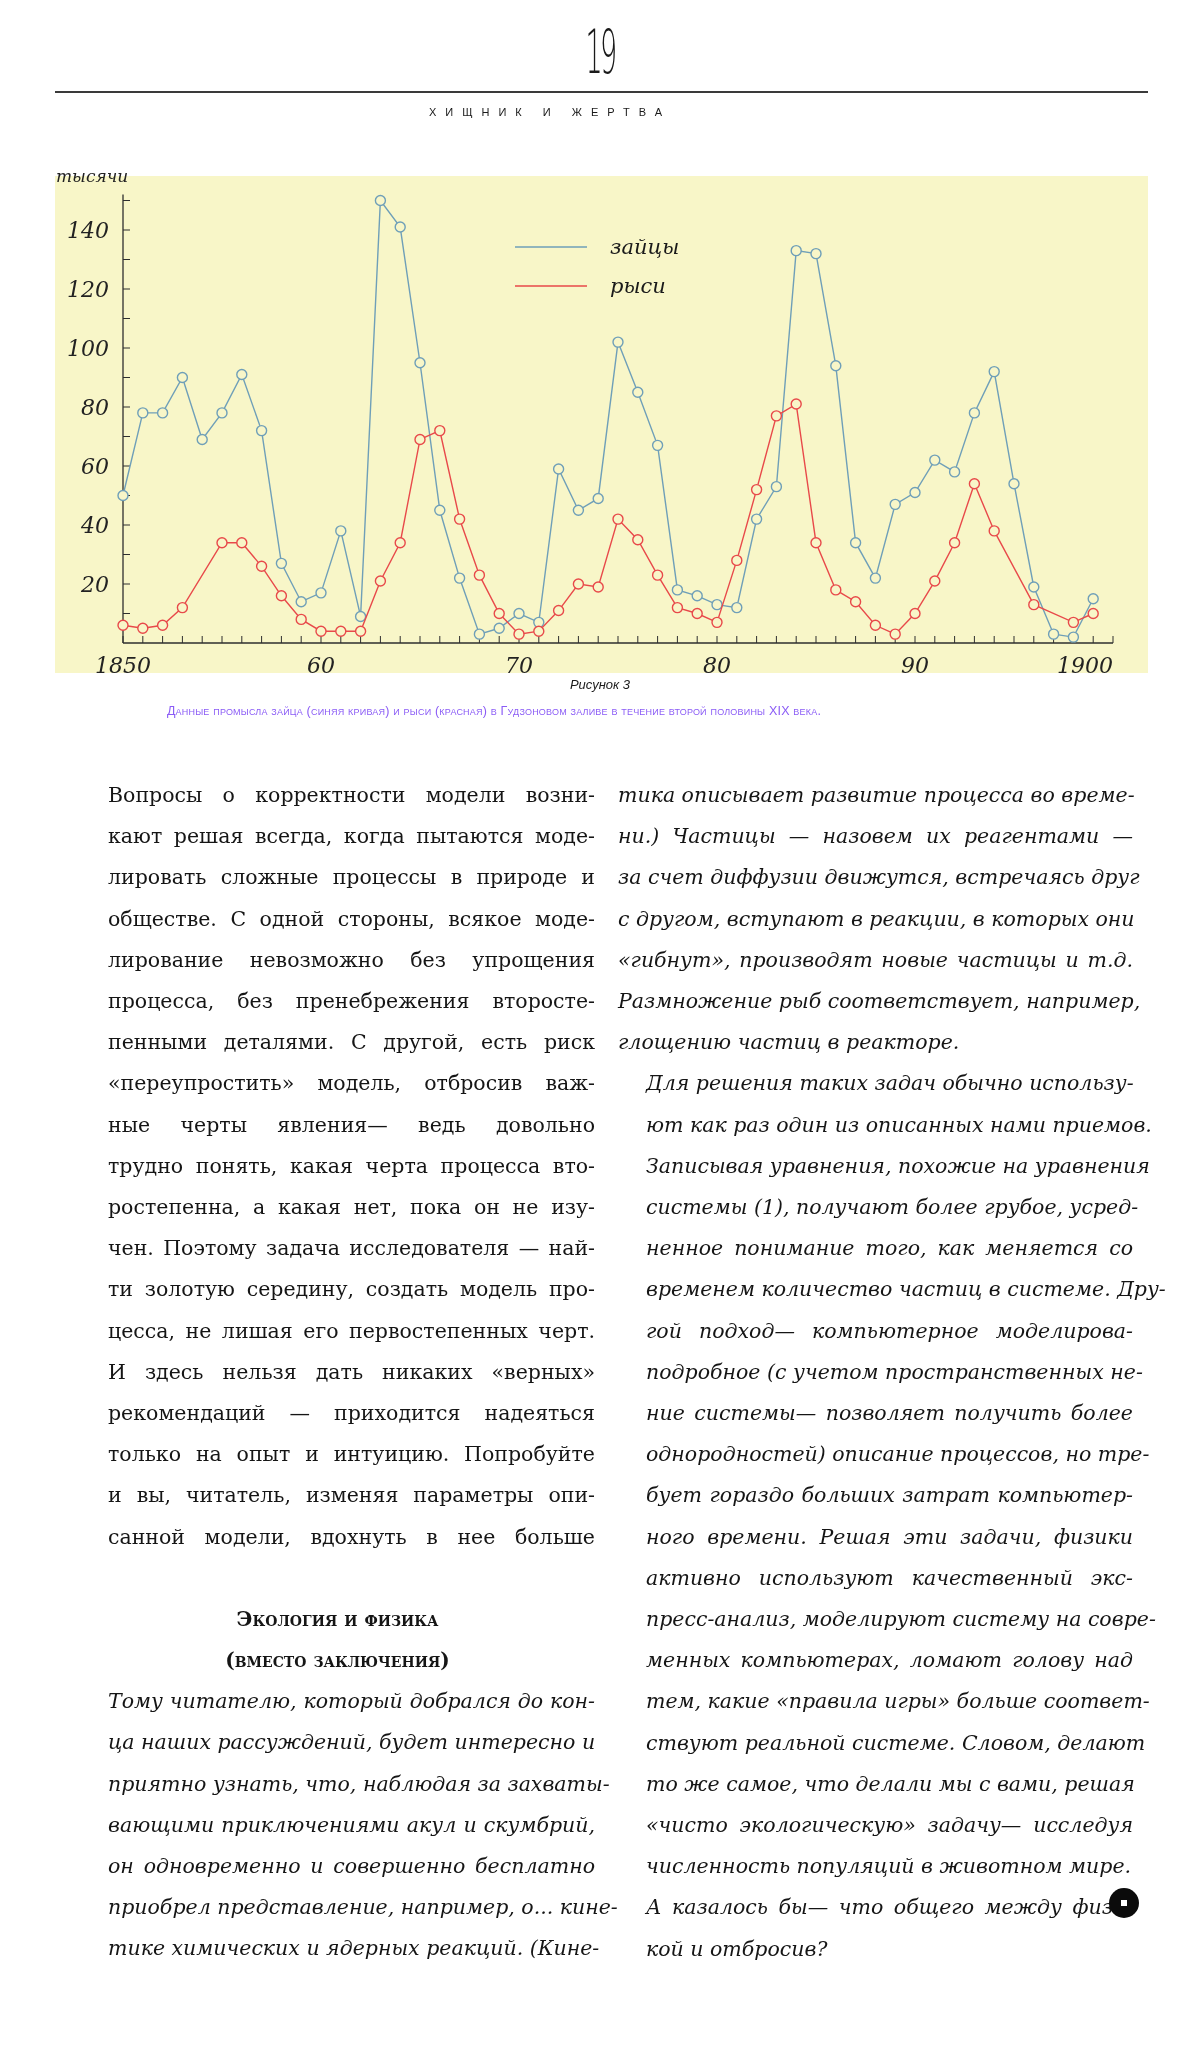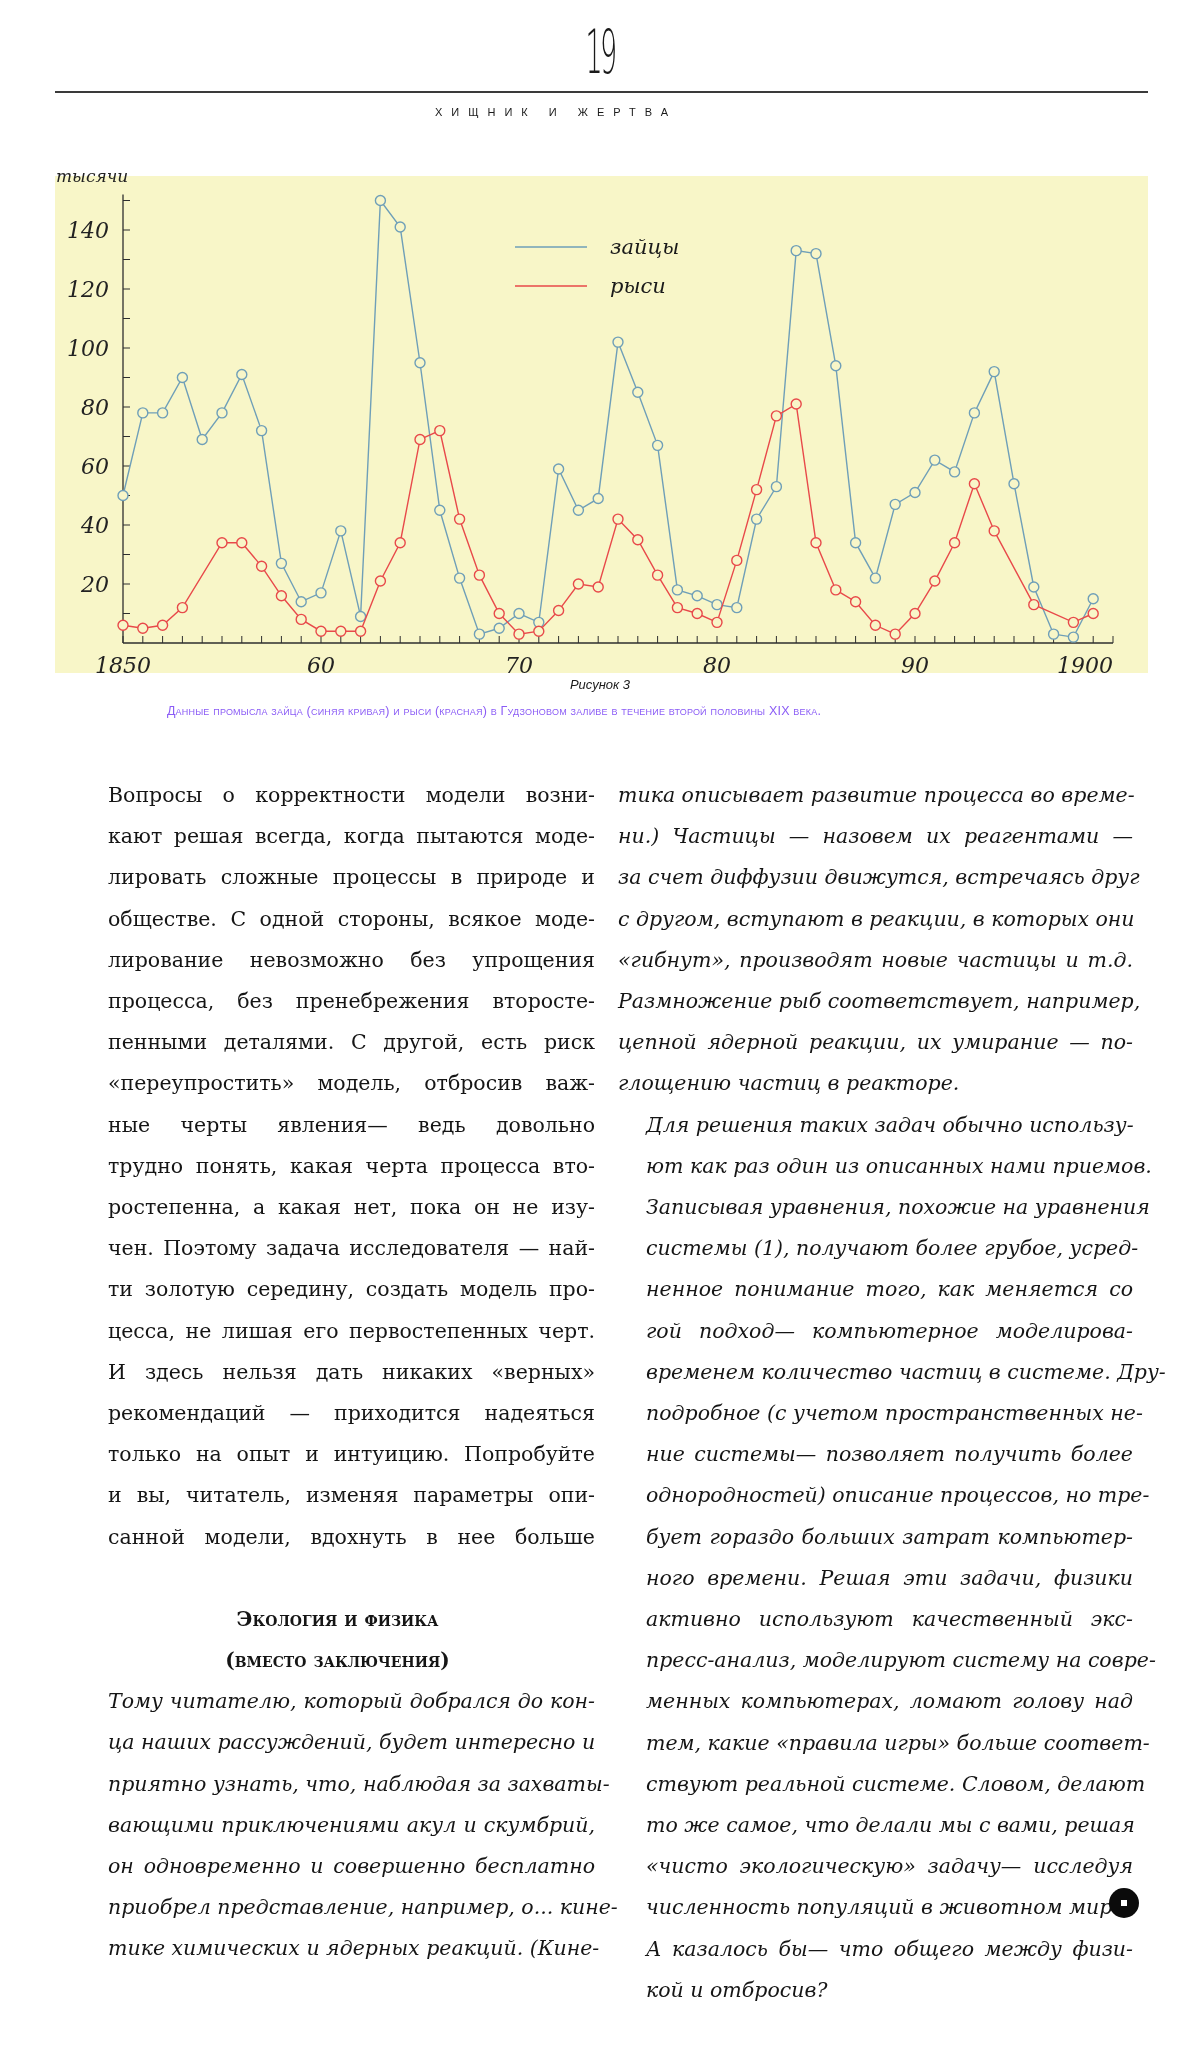--- a/index.html
+++ b/index.html
@@ -1,21 +1,21 @@
 <!DOCTYPE html>
 <html><head>
 <meta charset="utf-8">
 <style>
   html, body { margin: 0; padding: 0; background: #ffffff; }
   body { width: 1200px; height: 2050px; position: relative; overflow: hidden; color: #141414; }
   .page-number { position: absolute; left: 0; width: 1200px; top: 22px; text-align: center;
     font-family: "DejaVu Sans", sans-serif; font-size: 60px; font-weight: 300; letter-spacing: -6px;
     transform: scaleX(0.45); transform-origin: 600px 0; line-height: 1; color: #1a1a1a; }
   .header-rule { position: absolute; left: 55px; width: 1093px; top: 91px; height: 2px; background: #3a3a3a; }
-  .running-title { position: absolute; left: 6px; width: 1100px; top: 106px; text-align: center;
+  .running-title { position: absolute; left: 0; width: 1100px; top: 106px; text-align: center;
     font-family: "Liberation Sans", sans-serif; font-size: 11px; letter-spacing: 9px; color: #1a1a1a; }
   .chart-panel { position: absolute; left: 55px; top: 176px; width: 1093px; height: 497px; background: #f8f6c8; }
   .chart-unit { position: absolute; left: 56px; top: 166px; font-family: "DejaVu Serif", serif; font-style: italic;
     font-size: 17px; color: #222; }
   #chart-svg { position: absolute; left: 0; top: 0; }
   .fig-label { position: absolute; left: 0; width: 1200px; top: 677px; text-align: center;
     font-family: "Liberation Sans", sans-serif; font-style: italic; font-size: 13px; color: #1a1a1a; }
   .fig-caption { position: absolute; left: 0; width: 988px; top: 704px; text-align: center;
     font-family: "Liberation Sans", sans-serif; font-size: 12.5px; font-variant: small-caps; letter-spacing: 0.2px; color: #8b5cf6; }
   .col { position: absolute; top: 775px; width: 515px; font-family: "DejaVu Serif", serif; font-size: 20.5px;
@@ -268,31 +268,30 @@
 </div>
 
 <div class="col col-right">
   <p>
       <span class="line">тика описывает развитие процесса во време-</span>
       <span class="line">ни.) Частицы — назовем их реагентами —</span>
       <span class="line">за счет диффузии движутся, встречаясь друг</span>
       <span class="line">с другом, вступают в реакции, в которых они</span>
       <span class="line">«гибнут», производят новые частицы и т.д.</span>
       <span class="line">Размножение рыб соответствует, например,</span>
-      <span class="line">цепной ядерной реакции, их умирание — по-</span>
       <span class="line last">глощению частиц в реакторе.</span>
     </p>
   <p class="indent">
       <span class="line">Для решения таких задач обычно использу-</span>
       <span class="line">ют как раз один из описанных нами приемов.</span>
       <span class="line">Записывая уравнения, похожие на уравнения</span>
       <span class="line">системы (1), получают более грубое, усред-</span>
       <span class="line">ненное понимание того, как меняется со</span>
+      <span class="line">временем количество частиц в системе. Дру-</span>
       <span class="line">гой подход— компьютерное моделирова-</span>
-      <span class="line">временем количество частиц в системе. Дру-</span>
       <span class="line">подробное (с учетом пространственных не-</span>
       <span class="line">ние системы— позволяет получить более</span>
       <span class="line">однородностей) описание процессов, но тре-</span>
       <span class="line">бует гораздо больших затрат компьютер-</span>
       <span class="line">ного времени. Решая эти задачи, физики</span>
       <span class="line">активно используют качественный экс-</span>
       <span class="line">пресс-анализ, моделируют систему на совре-</span>
       <span class="line">менных компьютерах, ломают голову над</span>
       <span class="line">тем, какие «правила игры» больше соответ-</span>
       <span class="line">ствуют реальной системе. Словом, делают</span>

